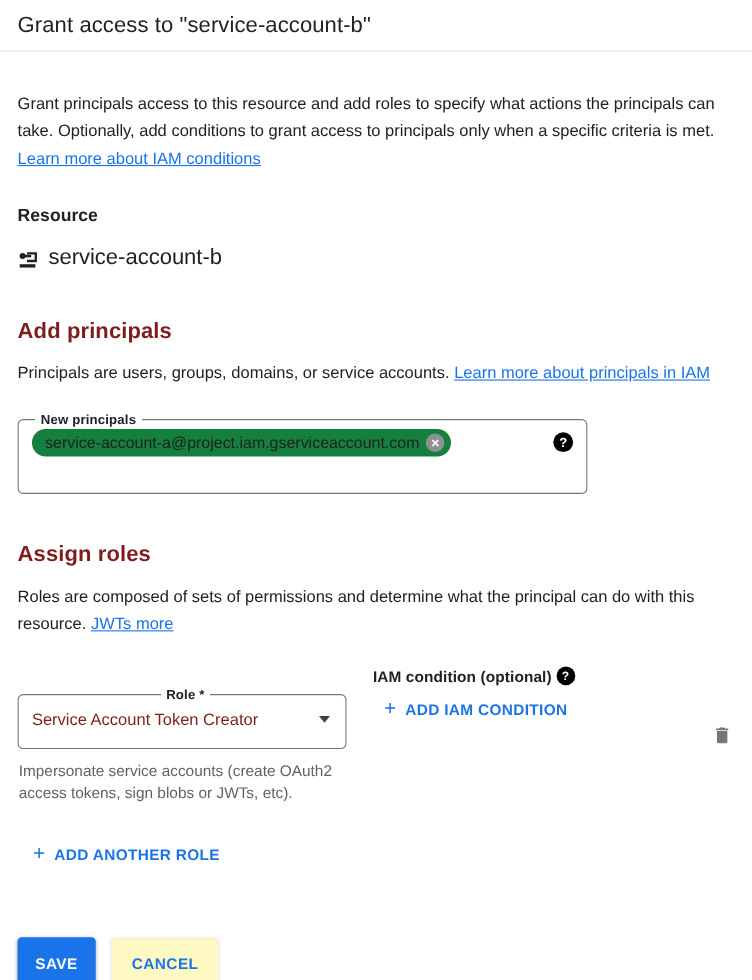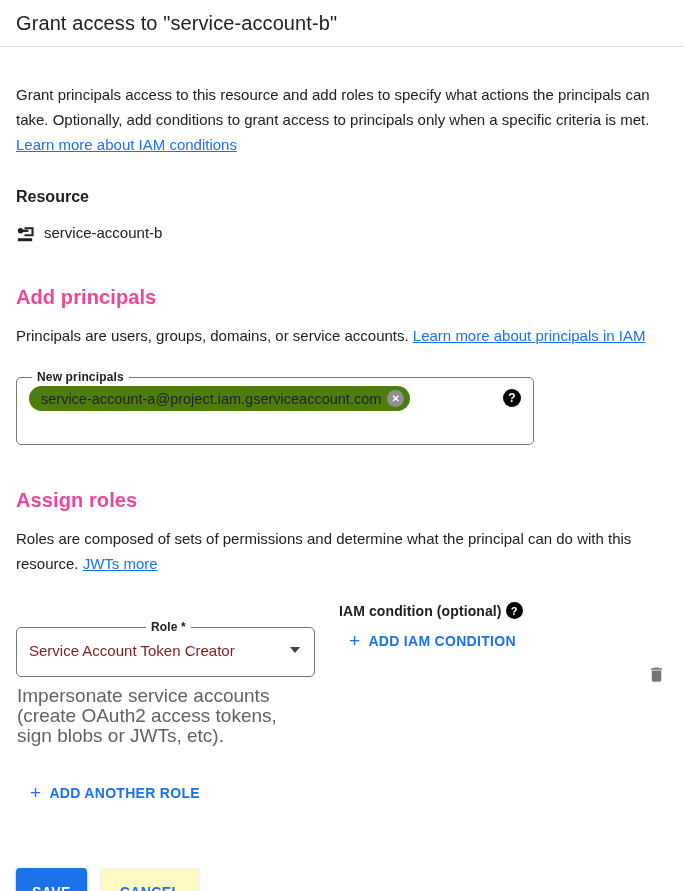--- a/index.html
+++ b/index.html
@@ -16,24 +16,24 @@
 
   .content { padding: 0 16px; }
 
   p.body-text { font-size: 15px; line-height: 25px; color: #202124; }
   .intro { margin-top: 35px; }
 
   a.link { color: #1a73e8; text-decoration: underline; cursor: pointer; }
 
   .section-heading-sm { font-size: 16px; font-weight: 700; margin-top: 31px; color: #202124; }
   .resource-row { display: flex; align-items: center; gap: 9px; margin-top: 17px; }
-  .resource-name { font-size: 15px; color: #202124; }
+  .resource-name { font-size: 20px; color: #202124; }
   .sa-icon { display: inline-flex; width: 19px; height: 19px; }
 
-  .section-heading-lg { font-size: 20px; font-weight: 700; margin-top: 44px; color: #ec4899; letter-spacing: 0.1px; }
+  .section-heading-lg { font-size: 20px; font-weight: 700; margin-top: 44px; color: #7f1d1d; letter-spacing: 0.1px; }
   .principals-desc { margin-top: 14px; }
 
   fieldset.outlined-field {
     border: 1px solid #747775;
     border-radius: 5px;
     margin-top: 22px;
     padding: 0 12px 8px 12px;
     min-inline-size: 0;
   }
   fieldset.outlined-field legend {
@@ -42,21 +42,21 @@
     color: #202124;
     padding: 0 5px;
     margin-left: 3px;
     letter-spacing: 0.15px;
   }
   .principals-field { width: 518px; }
   .principals-inner { display: flex; align-items: flex-start; justify-content: space-between; min-height: 52px; padding-top: 2px; }
 
   .chip {
     display: inline-flex; align-items: center; gap: 6px;
-    background: #4d7c0f;
+    background: #15803d;
     border-radius: 14px;
     padding: 4px 6px 4px 12px;
     font-size: 14.5px;
     color: #202124;
     max-width: 470px;
   }
   .chip-remove {
     width: 17px; height: 17px; border-radius: 50%;
     background: #8f9092; color: #ffffff;
     display: inline-flex; align-items: center; justify-content: center;
@@ -77,21 +77,21 @@
   .role-field { width: 299px; margin-top: 0; padding: 0 12px 0 12px; text-align: center; }
   .role-value-row { display: flex; align-items: center; justify-content: space-between; height: 34px; padding-bottom: 2px; }
   .role-value { font-size: 15px; color: #7f1d1d; }
   .dropdown-arrow {
     width: 0; height: 0;
     border-left: 5px solid transparent;
     border-right: 5px solid transparent;
     border-top: 6px solid #3c4043;
     margin-right: 2px;
   }
-  .role-helper { font-size: 19px; line-height: 20px; color: #5f6368; margin-top: 9px; padding-left: 1px; width: 292px; }
+  .role-helper { font-size: 14px; line-height: 20px; color: #5f6368; margin-top: 9px; padding-left: 1px; width: 292px; }
 
   .condition-col { margin-left: 24px; flex: 1 1 auto; }
   .condition-label-row { display: flex; align-items: center; gap: 4px; padding-top: 4px; }
   .condition-label { font-size: 14px; font-weight: 700; color: #202124; letter-spacing: 0.1px; }
   .condition-help { width: 17px; height: 17px; font-size: 11px; margin-top: 0; }
 
   .text-button {
     display: inline-flex; align-items: center; gap: 8px;
     color: #1a73e8; background: none; border: none; cursor: pointer;
     font-family: "Liberation Sans", sans-serif;

